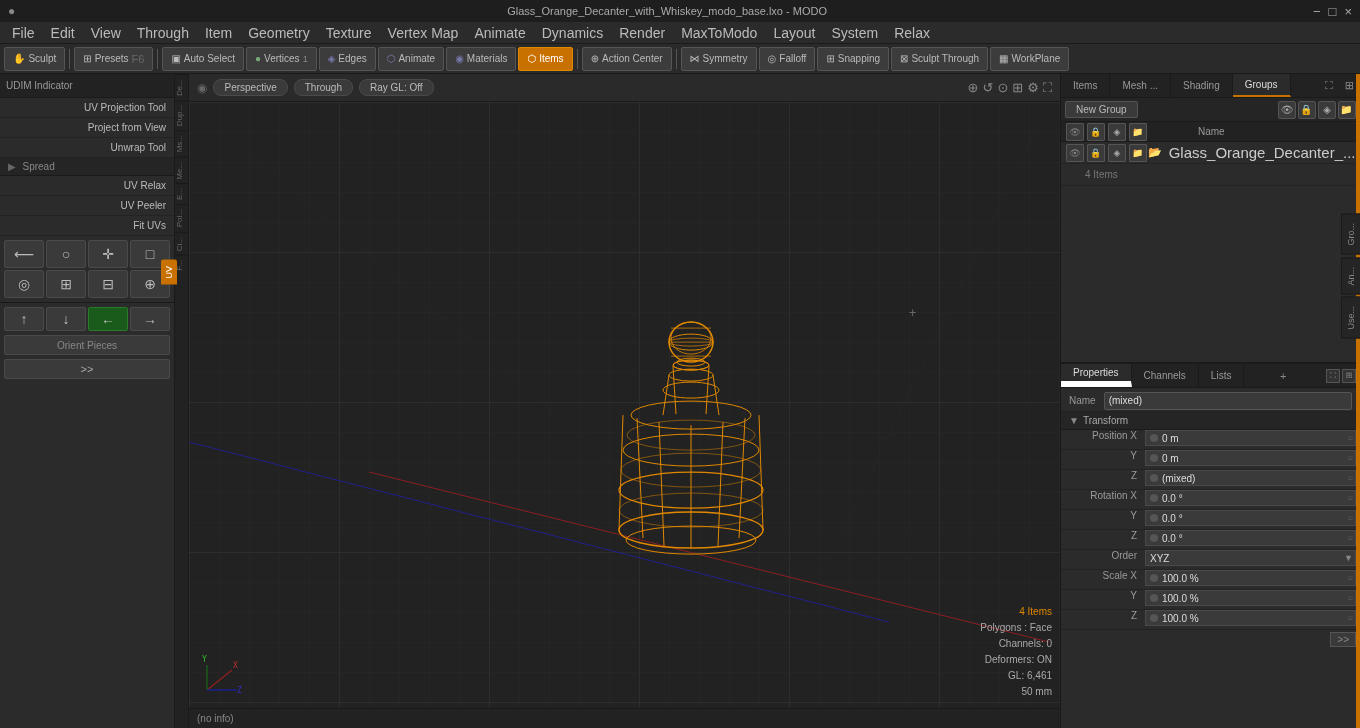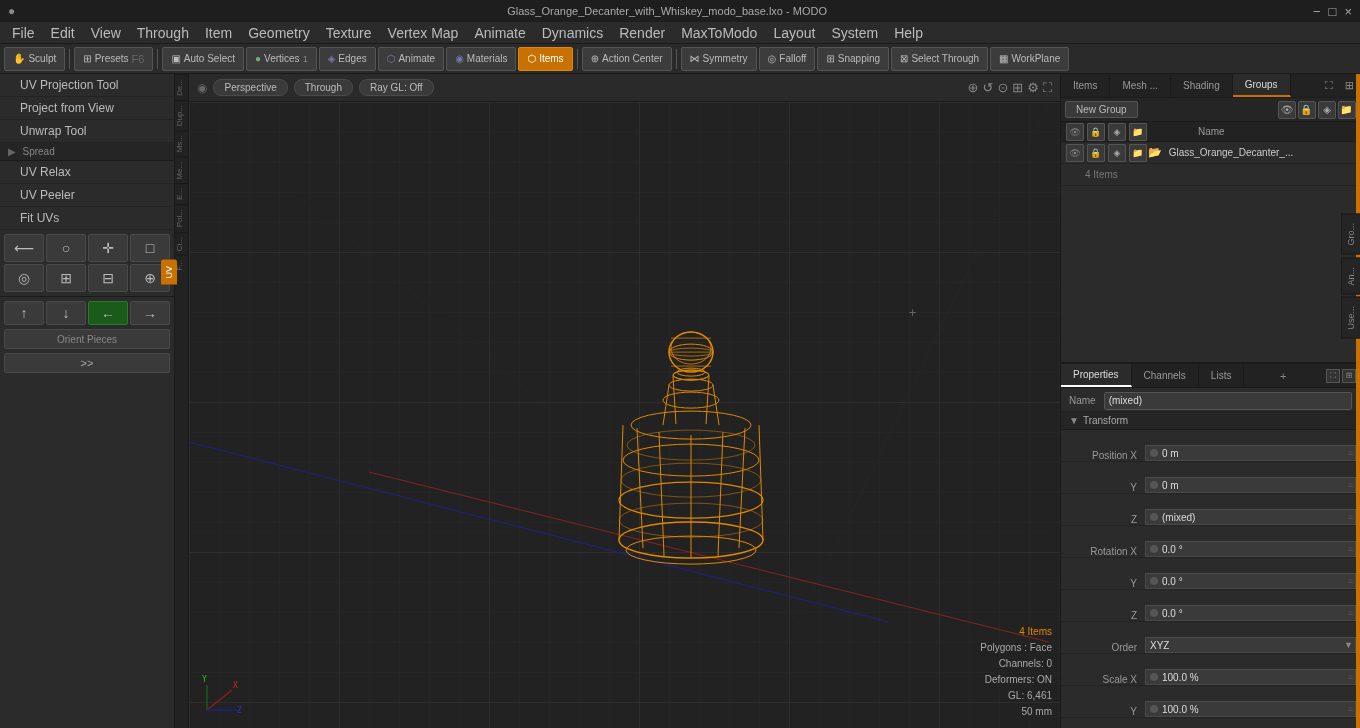--- a/index.html
+++ b/index.html
@@ -43,22 +43,23 @@
     
     #left-panel {
       width: 175px; background: #2b2b2b; border-right: 1px solid #1a1a1a;
       display: flex; flex-direction: column;
     }
     #left-panel .panel-header {
       height: 24px; background: #222; display: flex; align-items: center;
       padding: 0 6px; border-bottom: 1px solid #1a1a1a; font-size: 10px; color: #999;
     }
     .left-tool-item {
-      padding: 4px 20px; color: #bbb; cursor: pointer; font-size: 12px;
+      padding: 4px 8px; color: #bbb; cursor: pointer; font-size: 10px;
       border-bottom: 1px solid #232323;
+      text-align: right;
     }
     .left-tool-section {
       padding: 3px 8px; color: #888; font-size: 10px; background: #252525;
       border-bottom: 1px solid #1a1a1a;
     }
     .left-tool-section .arrow { color: #666; margin-right: 4px; }
 
     
     .tool-grid {
       display: grid; grid-template-columns: repeat(4, 1fr); gap: 2px;
@@ -182,44 +183,44 @@
     .scene-item-row {
       height: 22px; display: flex; align-items: center;
       padding: 0 4px; border-bottom: 1px solid #232323; cursor: pointer;
     }
     .scene-icon-cell {
       width: 18px; height: 18px; margin: 0 1px; background: #3a3a3a;
       border: 1px solid #555; display: flex; align-items: center; justify-content: center;
       border-radius: 1px; font-size: 9px; color: #aaa; cursor: pointer; flex-shrink: 0;
     }
     .scene-icon-cell.eye { color: #888; }
-    .scene-item-name { margin-left: 4px; color: #ccc; font-size: 10px; overflow: hidden; text-overflow: ellipsis; white-space: nowrap; }
+    .scene-item-name { margin-left: 4px; color: #ccc; font-size: 15px; overflow: hidden; text-overflow: ellipsis; white-space: nowrap; }
     .scene-item-count { margin-left: 4px; color: #777; font-size: 10px; }
     .scene-group-indent { padding-left: 20px; }
     .folder-icon { color: #c87000; margin-right: 3px; }
 
     
     #props-panel {
       flex: 1; display: flex; flex-direction: column; overflow: hidden;
     }
     #props-tabs {
       height: 24px; background: #222; display: flex; align-items: center;
       border-bottom: 1px solid #1a1a1a;
     }
     .props-tab {
       padding: 2px 12px; color: #999; font-size: 10px; cursor: pointer;
       border-right: 1px solid #1a1a1a; height: 100%; display: flex; align-items: center;
     }
-    .props-tab.active { background: #2b2b2b; color: #ddd; border-bottom: 2px solid #ffffff; text-align: center; }
+    .props-tab.active { background: #2b2b2b; color: #ddd; border-bottom: 6px solid #ffffff; text-align: center; }
     .props-tab-plus { margin-left: auto; padding: 2px 8px; cursor: pointer; color: #888; }
 
     #props-content { flex: 1; overflow-y: auto; padding: 2px 0; }
     .props-row {
-      display: flex; align-items: flex-end; height: 20px;
-      padding: 0 4px; border-bottom: 1px solid #232323; margin-top: 12px;
+      display: flex; align-items: flex-start; height: 20px;
+      padding: 0 4px; border-bottom: 1px solid #232323;
     }
     .props-label { width: 80px; color: #999; font-size: 10px; text-align: right; padding-right: 8px; flex-shrink: 0; }
     .props-value {
       flex: 1; height: 16px; background: #3a3a3a; border: 1px solid #4a4a4a;
       color: #ddd; font-size: 10px; padding: 0 4px; display: flex; align-items: center;
       position: relative;
     }
     .props-value-dot { width: 8px; height: 8px; border-radius: 50%; background: #555; margin-right: 4px; flex-shrink: 0; }
     .props-value-drag { position: absolute; right: 2px; top: 50%; transform: translateY(-50%); color: #555; font-size: 9px; }
     .props-section {
@@ -291,21 +292,21 @@
   <span class="menu-item">Item</span>
   <span class="menu-item">Geometry</span>
   <span class="menu-item">Texture</span>
   <span class="menu-item">Vertex Map</span>
   <span class="menu-item">Animate</span>
   <span class="menu-item">Dynamics</span>
   <span class="menu-item">Render</span>
   <span class="menu-item">MaxToModo</span>
   <span class="menu-item">Layout</span>
   <span class="menu-item">System</span>
-  <span class="menu-item">Help</span>
+  <span class="menu-item">Relax</span>
 </div>
 
 <div id="toolbar">
   <div class="toolbar-btn">
     <span>✋</span>
     <span>Sculpt</span>
   </div>
   <div class="toolbar-sep"></div>
   <div class="toolbar-btn">
     <span>⊞</span>
@@ -351,31 +352,34 @@
   <div class="toolbar-btn">
     <span>◎</span>
     <span>Falloff</span>
   </div>
   <div class="toolbar-btn">
     <span>⊞</span>
     <span>Snapping</span>
   </div>
   <div class="toolbar-btn">
     <span>⊠</span>
-    <span>Select Through</span>
+    <span>Sculpt Through</span>
   </div>
   <div class="toolbar-btn">
     <span>▦</span>
     <span>WorkPlane</span>
   </div>
 </div>
 
 <div id="main-layout">
 
   <div id="left-panel">
+    <div class="panel-header">
+      <span>UDIM Indicator</span>
+    </div>
 
     <div class="left-tool-item">
       <span>UV Projection Tool</span>
     </div>
     <div class="left-tool-item">
       <span>Project from View</span>
     </div>
     <div class="left-tool-item">
       <span>Unwrap Tool</span>
     </div>
@@ -542,20 +546,23 @@
           <line x1="10" y1="40" x2="35" y2="20" stroke="#8b2020" stroke-width="1.5"></line>
           <line x1="10" y1="40" x2="10" y2="15" stroke="#1a5a1a" stroke-width="1.5"></line>
           <line x1="10" y1="40" x2="40" y2="40" stroke="#1a208b" stroke-width="1.5"></line>
           <text x="36" y="18" fill="#c03030" font-size="8" font-family="monospace">X</text>
           <text x="5" y="12" fill="#30c030" font-size="8" font-family="monospace">Y</text>
           <text x="40" y="43" fill="#3030c0" font-size="8" font-family="monospace">Z</text>
         </svg>
       </div>
     </div>
 
+    <div id="statusbar">
+      <span>(no info)</span>
+    </div>
   </div>
 
   <div id="right-panel" style="position:relative;">
 
     <div id="scene-panel">
       <div id="scene-tabs">
         <div class="scene-tab">
           <span>Items</span>
         </div>
         <div class="scene-tab">

